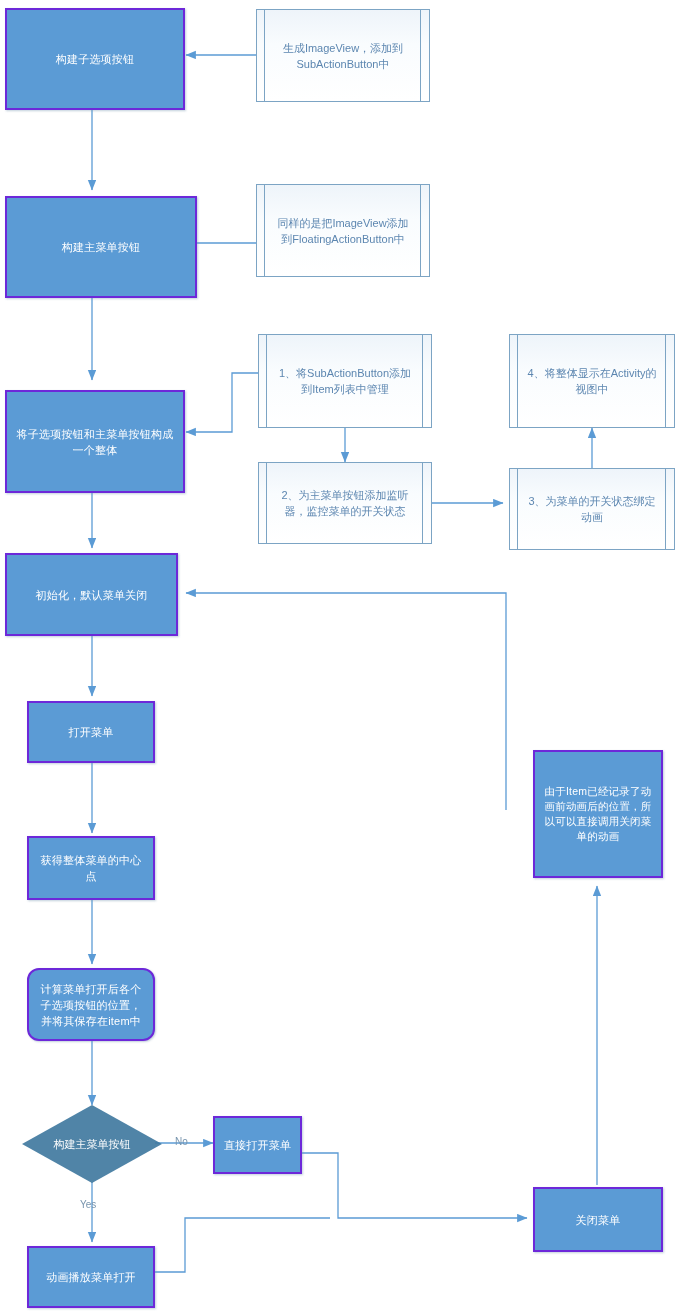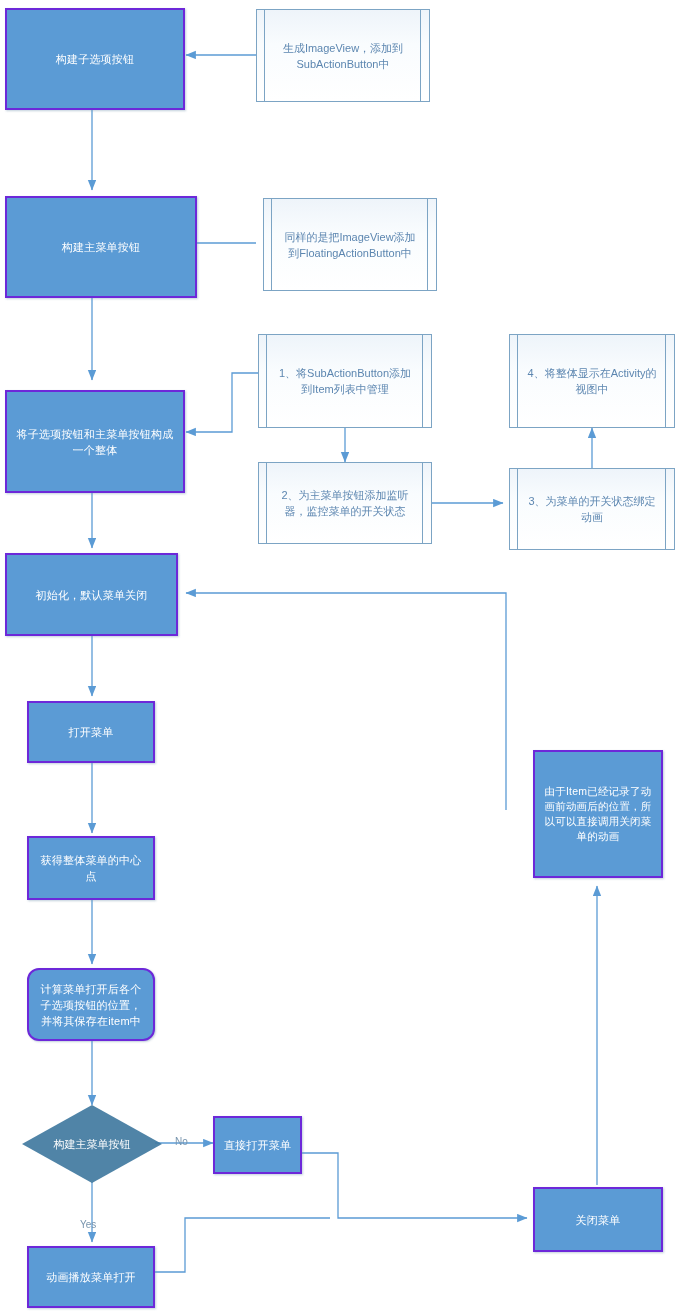--- a/index.html
+++ b/index.html
@@ -215,36 +215,36 @@
   </div>
 
   <div class="node" style="left:533px; top:750px;  width:130px; height:128px; font-size:10.5px; line-height:15px;">
     <span class="txt">由于Item已经记录了动画前动画后的位置，所以可以直接调用关闭菜单的动画</span>
   </div>
 
   <div class="note" style="left:256px; top:9px;   width:174px; height:93px;">
     <span class="txt">生成ImageView，添加到SubActionButton中</span>
   </div>
 
-  <div class="note" style="left:256px; top:198px; width:174px; height:93px;margin-left:7px;">
+  <div class="note" style="left:256px; top:184px; width:174px; height:93px;">
     <span class="txt">同样的是把ImageView添加到FloatingActionButton中</span>
   </div>
 
   <div class="note" style="left:258px; top:334px; width:174px; height:94px;">
     <span class="txt">1、将SubActionButton添加到Item列表中管理</span>
   </div>
 
   <div class="note" style="left:258px; top:462px; width:174px; height:82px;">
     <span class="txt">2、为主菜单按钮添加监听器，监控菜单的开关状态</span>
   </div>
 
   <div class="note" style="left:509px; top:468px; width:166px; height:82px;">
     <span class="txt">3、为菜单的开关状态绑定动画</span>
   </div>
 
   <div class="note" style="left:509px; top:334px; width:166px; height:94px;">
     <span class="txt">4、将整体显示在Activity的视图中</span>
   </div>
 
   <div class="edge-label" style="left:175px; top:1136px;">No</div>
-  <div class="edge-label" style="left:80px;  top:1199px;margin-top:20px;">Yes</div>
+  <div class="edge-label" style="left:80px;  top:1199px;">Yes</div>
 
 </div>
 
 </body></html>

